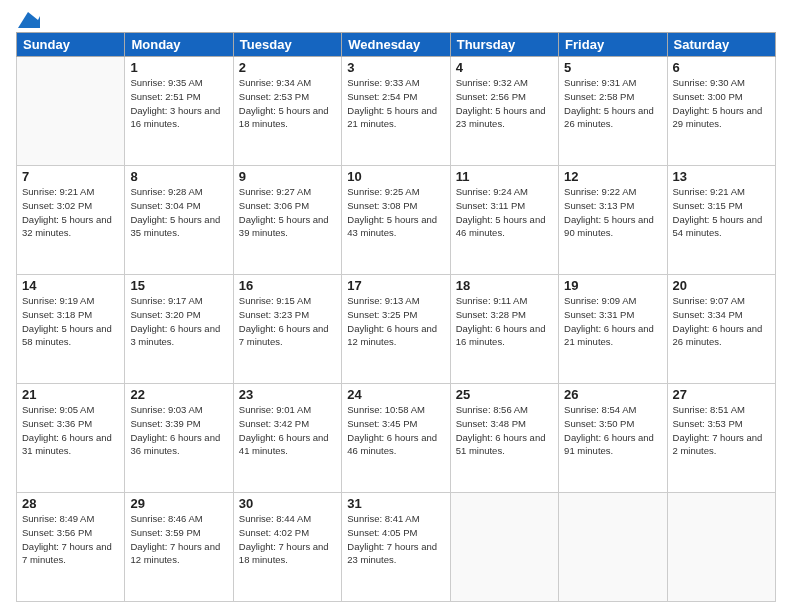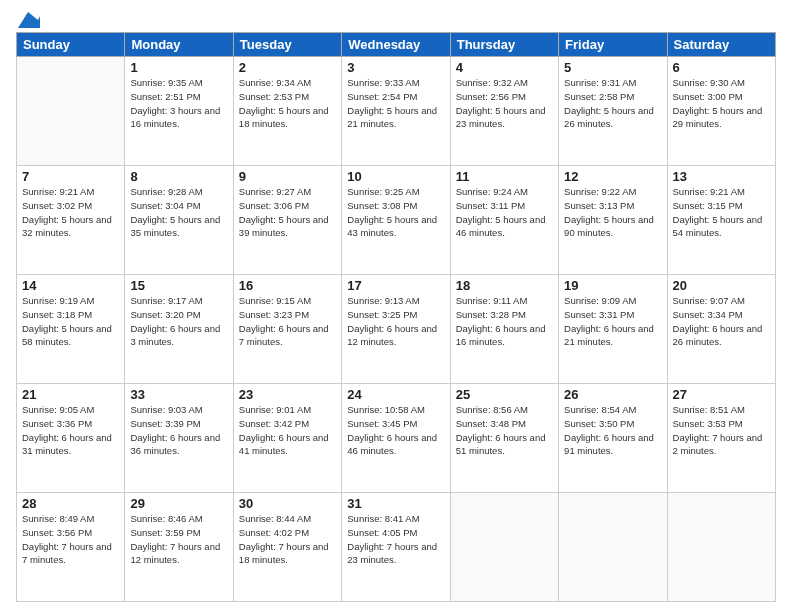--- a/index.html
+++ b/index.html
@@ -294,21 +294,21 @@
         <tr>
           <td>
           <span class="day-number">21</span>
           <div class="day-info">
             <span>Sunrise: 9:05 AM</span><br>
             <span>Sunset: 3:36 PM</span><br>
             <span>Daylight: 6 hours and 31 minutes.</span>
           </div>
         </td>
           <td>
-          <span class="day-number">33</span>
+          <span class="day-number">22</span>
           <div class="day-info">
             <span>Sunrise: 9:03 AM</span><br>
             <span>Sunset: 3:39 PM</span><br>
             <span>Daylight: 6 hours and 36 minutes.</span>
           </div>
         </td>
           <td>
           <span class="day-number">23</span>
           <div class="day-info">
             <span>Sunrise: 9:01 AM</span><br>

